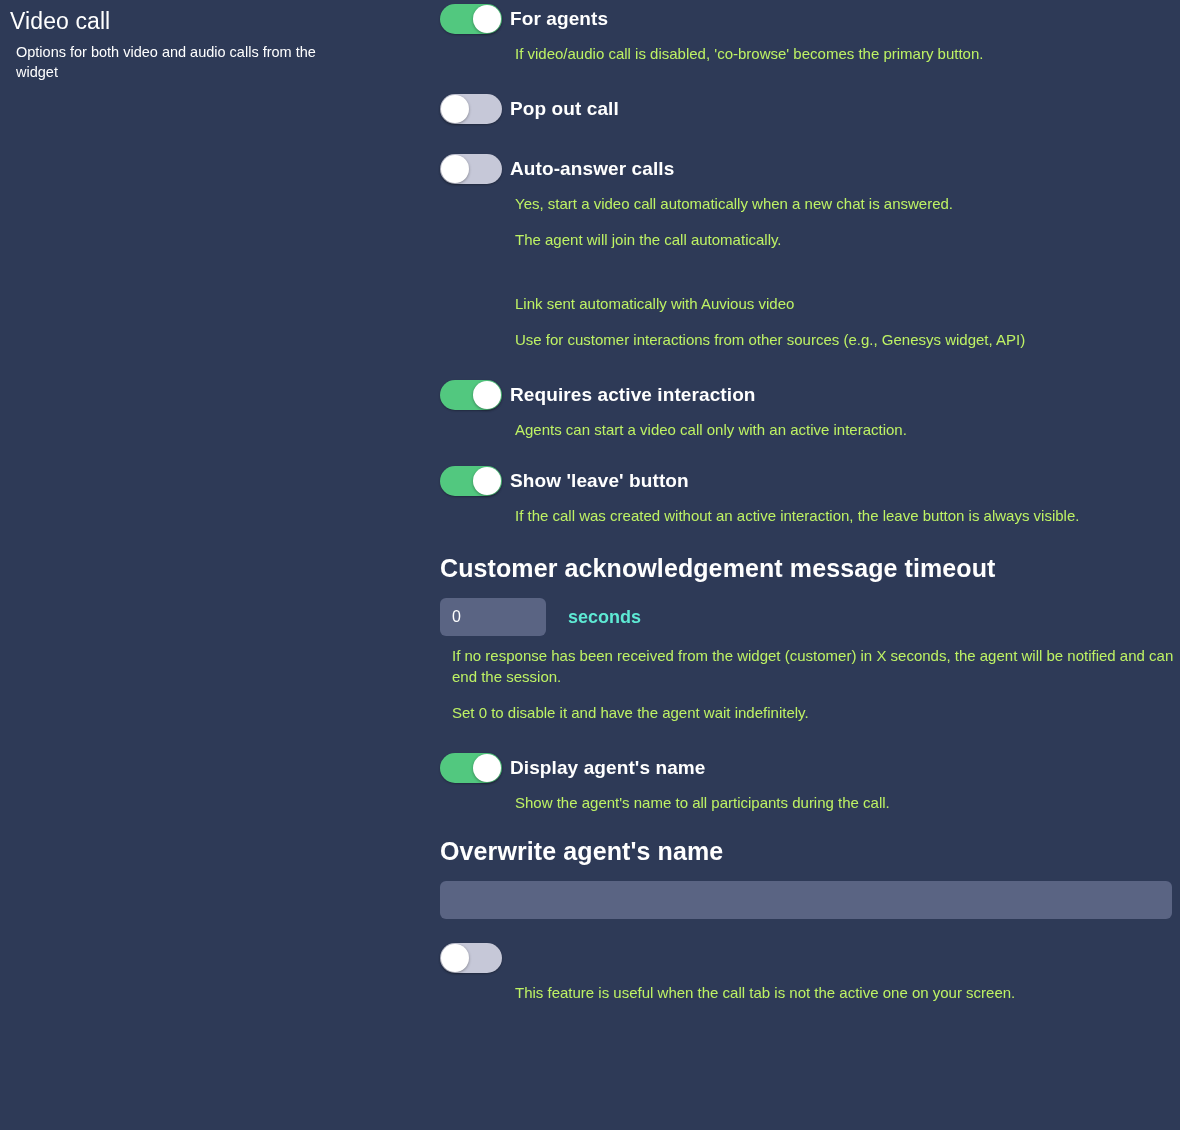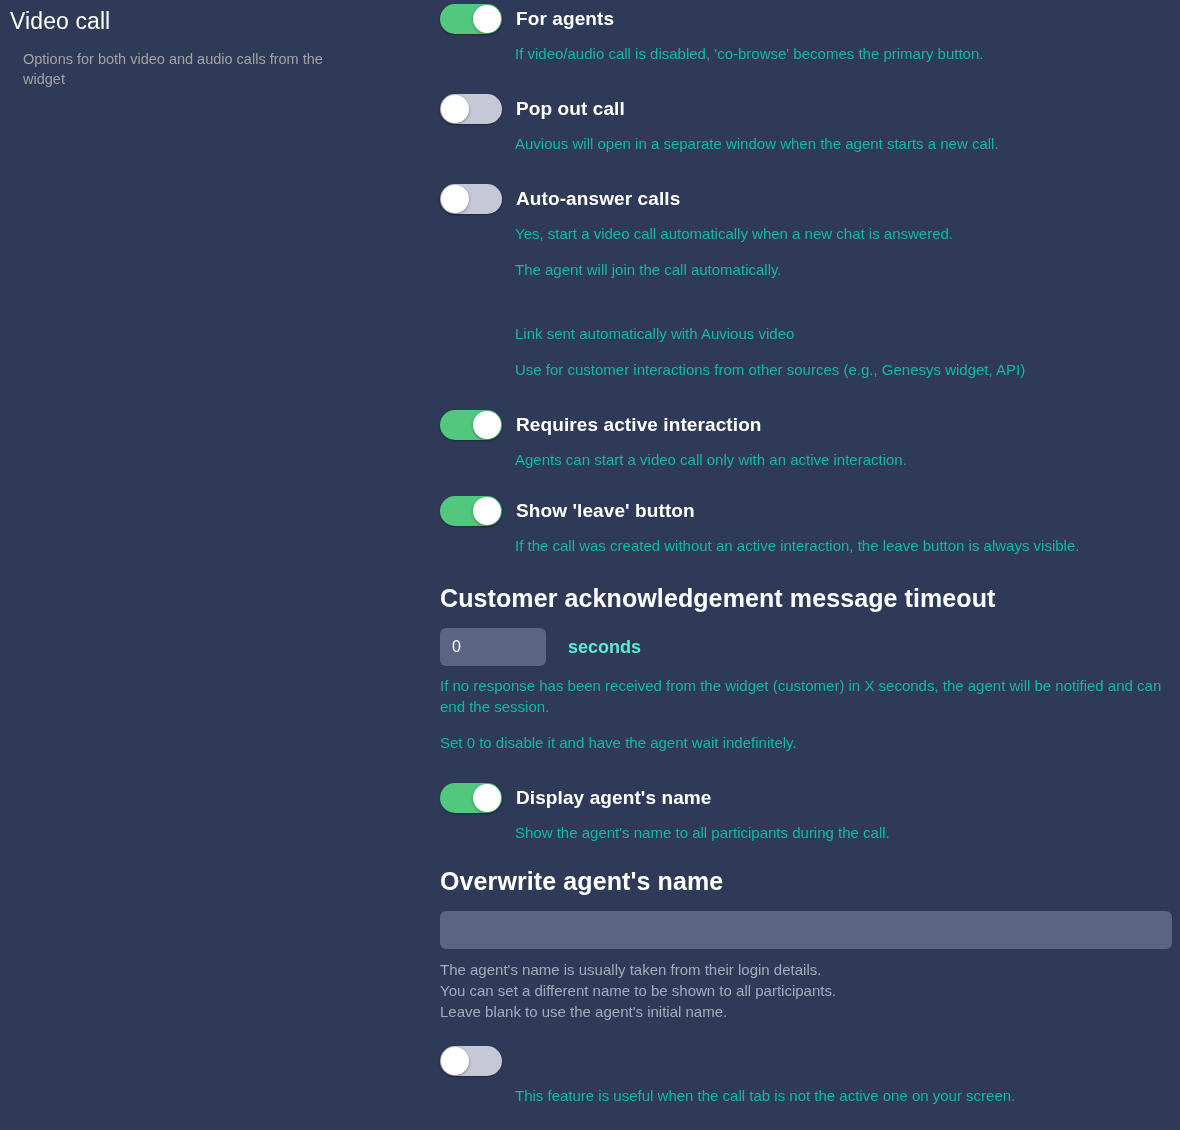--- a/index.html
+++ b/index.html
@@ -37,42 +37,42 @@
     font-size: 23px;
     font-weight: 400;
     line-height: 30px;
     color: #ffffff;
     margin: 0 0 6px 0;
     letter-spacing: 0.1px;
   }
   .section-desc {
     font-size: 14.5px;
     line-height: 20px;
-    color: #a3a3a3;
-    margin: 13px;
+    color: #ffffff;
+    margin: 6px;
     max-width: 345px;
   }
 
   
   .right-col {
     position: absolute;
     left: 440px;
     top: 0;
     width: 740px;
     padding-top: 4px;
     box-sizing: border-box;
   }
 
   .row {
     display: block;
   }
   .row-head {
     display: flex;
     align-items: center;
-    gap: 14px;
+    gap: 8px;
   }
 
   
   .toggle {
     flex: 0 0 auto;
     position: relative;
     width: 62px;
     height: 30px;
     border-radius: 15px;
     background: #c6c8d8;
@@ -102,39 +102,39 @@
     font-size: 19px;
     font-weight: 600;
     line-height: 24px;
     color: #ffffff;
     letter-spacing: 0.1px;
   }
 
   .hint {
     font-size: 15px;
     line-height: 21px;
-    color: #14b8a6;
+    color: #bef264;
     margin: 9px 0 0 75px;
   }
   .hint + .hint {
     margin-top: 15px;
   }
 
   
   .field-label {
     font-size: 25px;
     font-weight: 600;
     line-height: 24px;
     color: #ffffff;
     margin: 0;
     letter-spacing: 0.1px;
   }
 
   .hint.flush {
-    margin-left: 0;
+    margin-left: 12px;
   }
 
   .inline-field {
     display: flex;
     align-items: center;
     gap: 22px;
   }
   input.num-input {
     width: 106px;
     height: 38px;
@@ -208,21 +208,20 @@
 
     <div class="sp-30"></div>
 
     <div class="row">
       <div class="row-head">
         <div class="toggle">
           <div class="knob"></div>
         </div>
         <div class="row-label">Pop out call</div>
       </div>
-      <div class="hint">Auvious will open in a separate window when the agent starts a new call.</div>
     </div>
 
     <div class="sp-30"></div>
 
     <div class="row">
       <div class="row-head">
         <div class="toggle">
           <div class="knob"></div>
         </div>
         <div class="row-label">Auto-answer calls</div>
@@ -286,25 +285,20 @@
       </div>
       <div class="hint">Show the agent's name to all participants during the call.</div>
     </div>
 
     <div class="sp-26"></div>
 
     <div class="row">
       <div class="field-label">Overwrite agent's name</div>
       <div class="sp-18"></div>
       <input class="text-input" type="text" value="" style="">
-      <div class="multiline-hint">
-        <span>The agent's name is usually taken from their login details.</span>
-        <span>You can set a different name to be shown to all participants.</span>
-        <span>Leave blank to use the agent's initial name.</span>
-      </div>
     </div>
 
     <div class="sp-24"></div>
 
     <div class="row">
       <div class="row-head">
         <div class="toggle">
           <div class="knob"></div>
         </div>
       </div>

